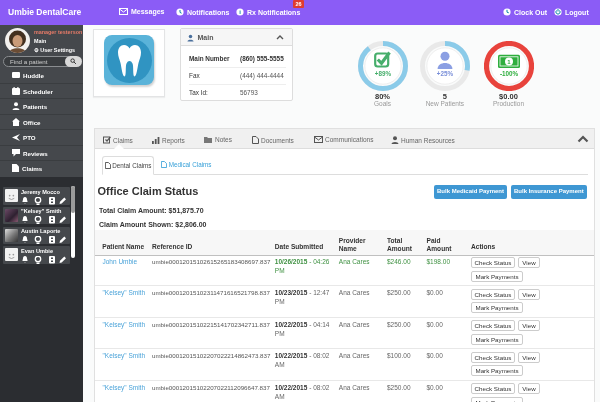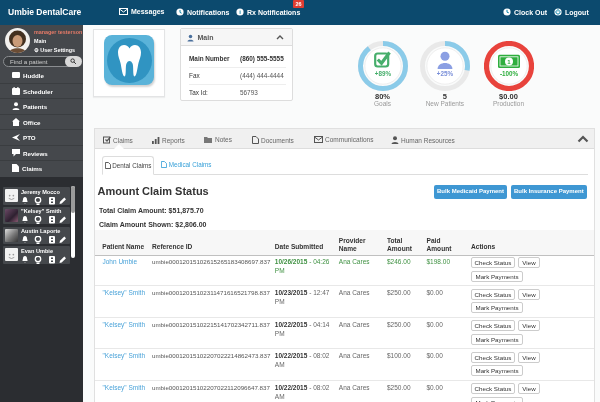--- a/index.html
+++ b/index.html
@@ -2,21 +2,21 @@
 <html><head>
 <meta charset="utf-8">
 <style>
 * { margin:0; padding:0; box-sizing:border-box; }
 html,body { width:600px; height:402px; overflow:hidden; }
 body { font-family:"Liberation Sans", sans-serif; background:#fafbfb; position:relative; }
 .abs { position:absolute; }
 .nw { white-space:nowrap; }
 
 
-#navbar { left:0; top:0; width:600px; height:25px; background:#0c4a6e; color:#fff; }
+#navbar { left:0; top:0; width:600px; height:25px; background:#8b5cf6; color:#fff; }
 #brand { left:8px; top:7px; font-size:8.5px; font-weight:bold; }
 .navitem { top:8px; font-size:7px; font-weight:bold; color:#fff; white-space:nowrap; }
 .navitem svg { vertical-align:-1px; margin-right:3px; }
 #badge26 { left:293px; top:0px; width:11px; height:8px; background:#e03c31; color:#fff; font-size:5.5px; font-weight:bold; text-align:center; line-height:8px; border-radius:1px; }
 
 
 #sidebar { left:0; top:25px; width:83px; height:377px; background:#45484c; }
 #sidebott { left:0; top:152px; width:83px; height:225px; background:#2b2d31; }
 #avatar { left:5px; top:3px; width:25px; height:25px; }
 #uname { left:34px; top:4px; font-size:5.4px; font-weight:bold; color:#e77b68; }
@@ -328,21 +328,21 @@
         </svg>
       <div id="notch" class="abs"></div>
     </div>
     <div class="subtab-line abs"></div>
     <div id="dtab" class="abs"><svg width="6" height="7" viewBox="0 0 7 8" style="vertical-align:-1px;">
           <path d="M0.5 0.5 h3.5 L6.5 3 V7.5 H0.5 Z" fill="none" stroke="#444"></path>
         </svg> Dental Claims</div>
     <div id="mtab" class="abs"><svg width="6" height="7" viewBox="0 0 7 8" style="vertical-align:-1px;">
           <path d="M0.5 0.5 h3.5 L6.5 3 V7.5 H0.5 Z" fill="none" stroke="#37a0d8"></path>
         </svg> Medical Claims</div>
-    <div id="heading" class="abs">Amount Claim Status</div>
+    <div id="heading" class="abs">Office Claim Status</div>
     <div class="bluebtn abs" style="left:339px;">Bulk Medicaid Payment</div>
     <div class="bluebtn abs" style="left:416px;">Bulk Insurance Payment</div>
     <div id="total1" class="abs">Total Claim Amount: $51,875.70</div>
     <div id="total2" class="abs">Claim Amount Shown: $2,806.00</div>
 
     <div id="thead-band" class="abs"></div>
     <div class="th" style="left:7.3px; top:113.5px;">Patient Name</div>
     <div class="th" style="left:57px; top:113.5px;">Reference ID</div>
     <div class="th" style="left:179.8px; top:113.5px;">Date Submitted</div>
     <div class="th" style="left:243.8px; top:108px;">Provider<br>Name</div>

